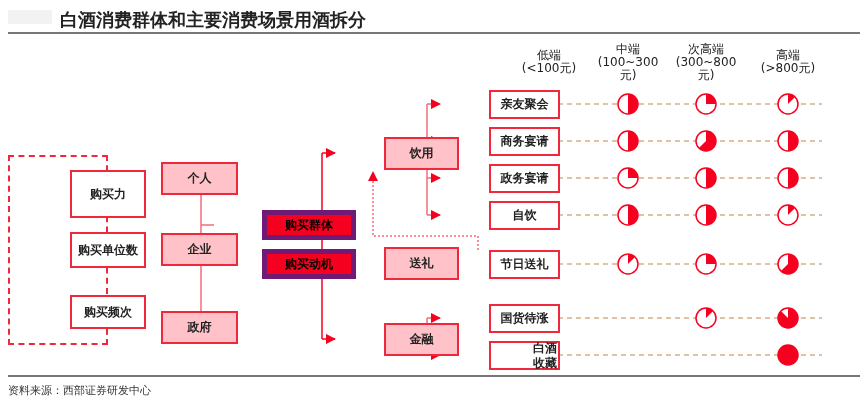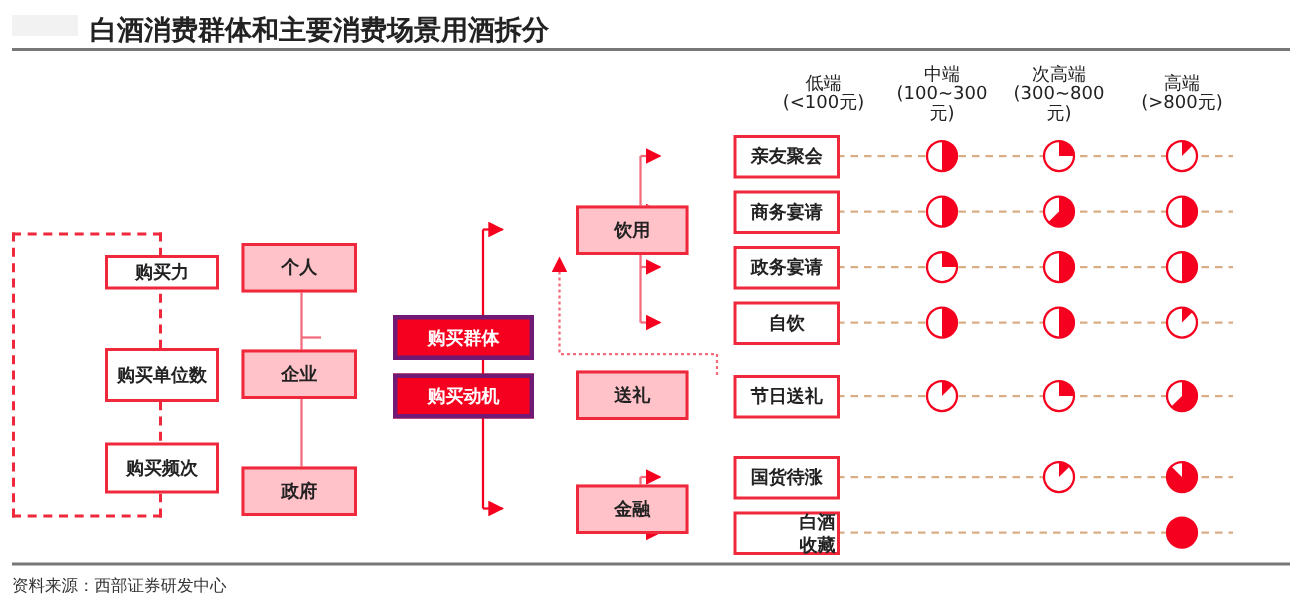--- a/index.html
+++ b/index.html
@@ -7,21 +7,21 @@
   .abs{position:absolute;}
   .title-mark{left:8px;top:10px;width:44px;height:14px;background:#f2f2f2;}
   .title{left:60px;top:8px;font-size:18px;font-weight:bold;color:#222;}
   .rule-top{left:8px;top:32px;width:852px;height:2px;background:#777;}
   .rule-bottom{left:8px;top:375px;width:852px;height:2px;background:#777;}
   .source{left:8px;top:383px;font-size:11px;color:#333;}
   .col-head{width:80px;text-align:center;font-size:12px;line-height:13px;color:#222;}
   .box{box-sizing:border-box;display:flex;align-items:center;justify-content:center;text-align:center;font-size:12px;font-weight:bold;line-height:15px;margin-left:48px;}
   .box-white{background:#fff;border:2px solid #f0283c;color:#222;}
   .box-pink{background:#ffc2c8;border:2px solid #f0283c;color:#222;}
-  .box-red{background:#f5001e;border:3px solid #701a75;color:#ffffff;font-weight:bold;text-align:center;}
+  .box-red{background:#f5001e;border:5px solid #701a75;color:#000000;font-weight:bold;text-align:center;}
   .dashed-frame{left:8px;top:155px;width:100px;height:190px;box-sizing:border-box;border:2px dashed #f0283c;}
   svg.overlay{position:absolute;left:0;top:0;}
 </style>
 </head>
 <body>
 
 <div class="abs title-mark"></div>
 <div class="abs title">白酒消费群体和主要消费场景用酒拆分</div>
 <div class="abs rule-top"></div>
 
@@ -147,21 +147,21 @@
         <circle cx="788" cy="318" r="10" fill="#fff" stroke="#f5001e" stroke-width="1.5"></circle>
         <path d="M788,318 L788,308 A10,10 0 1 1 780.9289321881345,310.9289321881345 Z" fill="#f5001e"></path>
       </g>
       <g>
         <circle cx="788" cy="355" r="10" fill="#f5001e" stroke="#f5001e" stroke-width="1.5"></circle>
       </g>
     </g>
 </svg>
 
 <div class="abs dashed-frame"></div>
-<div class="abs box box-white" style="left:22px;top:170px;width:76px;height:23px;">
+<div class="abs box box-white" style="left:22px;top:170px;width:76px;height:48px;">
     <span>购买力</span>
   </div>
 <div class="abs box box-white" style="left:22px;top:232px;width:76px;height:36px;padding:0 4px;">
     <span>购买单位数</span>
   </div>
 <div class="abs box box-white" style="left:22px;top:295px;width:76px;height:34px;">
     <span>购买频次</span>
   </div>
 
 <div class="abs box box-pink" style="left:113px;top:162px;width:77px;height:33px;">

